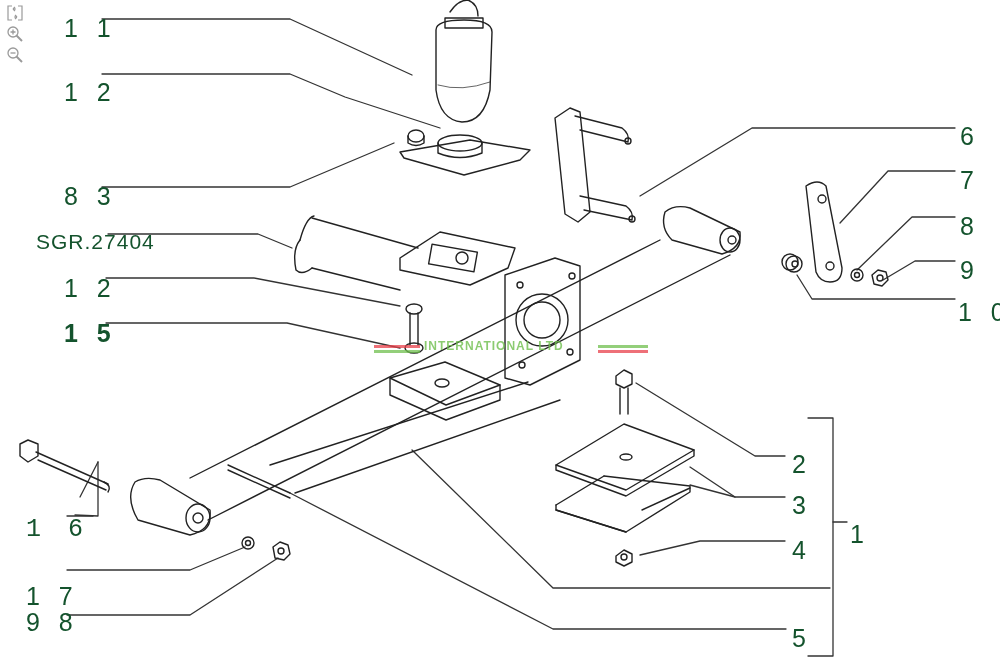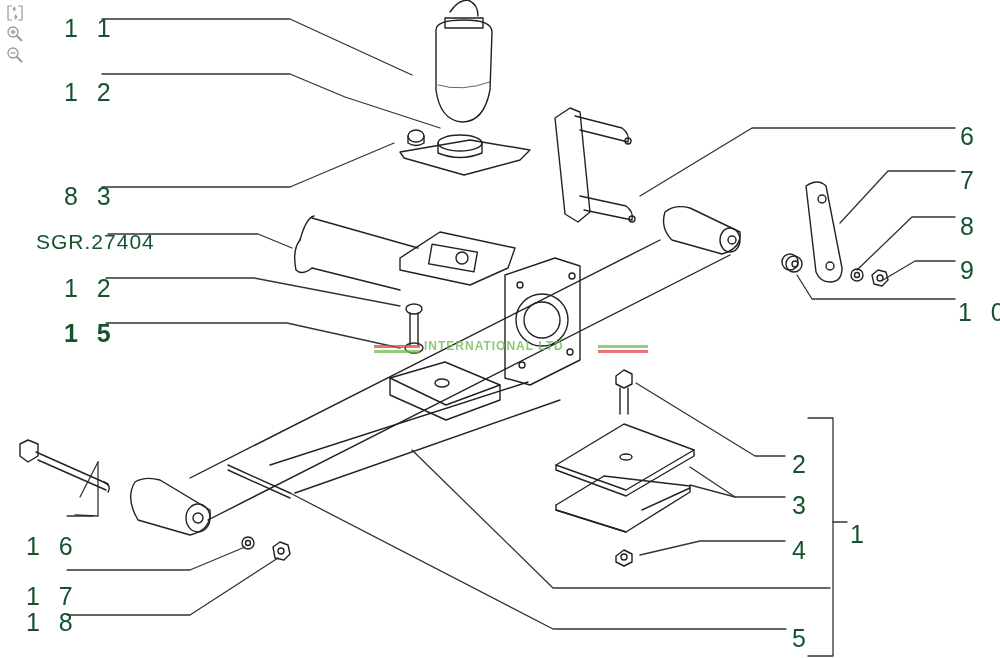--- a/index.html
+++ b/index.html
@@ -186,23 +186,23 @@
     <div class="wm-bar" style="left:226px; top:49px; width:50px; background:#6fbf4e;"></div>
     <div class="wm-bar" style="left:226px; top:54px; width:50px; background:#e8404b;"></div>
   </div>
 
   <div class="lbl" style="left:64px; top:4px;">1 1</div>
   <div class="lbl" style="left:64px; top:68px;text-align:right;">1 2</div>
   <div class="lbl" style="left:64px; top:172px;">8 3</div>
   <div class="lbl code" style="left:0px; top:219px;">SGR.27404</div>
   <div class="lbl" style="left:64px; top:264px;">1 2</div>
   <div class="lbl" style="left:64px; top:309px;font-weight:bold;">1 5</div>
-  <div class="lbl" style="left:26px; top:522px;">1 6</div>
+  <div class="lbl" style="left:26px; top:505px;font-family:Liberation Mono, monospace;">1 6</div>
   <div class="lbl" style="left:26px; top:572px;">1 7</div>
-  <div class="lbl" style="left:26px; top:598px;">1 8</div>
+  <div class="lbl" style="left:26px; top:598px;">9 8</div>
   <div class="lbl" style="left:960px; top:112px;">6</div>
   <div class="lbl" style="left:960px; top:156px;">7</div>
   <div class="lbl" style="left:960px; top:202px;">8</div>
   <div class="lbl" style="left:960px; top:246px;">9</div>
   <div class="lbl" style="left:958px; top:288px;">1 0</div>
   <div class="lbl" style="left:792px; top:440px;">2</div>
   <div class="lbl" style="left:792px; top:481px;">3</div>
   <div class="lbl" style="left:792px; top:526px;">4</div>
   <div class="lbl" style="left:850px; top:510px;">1</div>
   <div class="lbl" style="left:792px; top:614px;">5</div>

